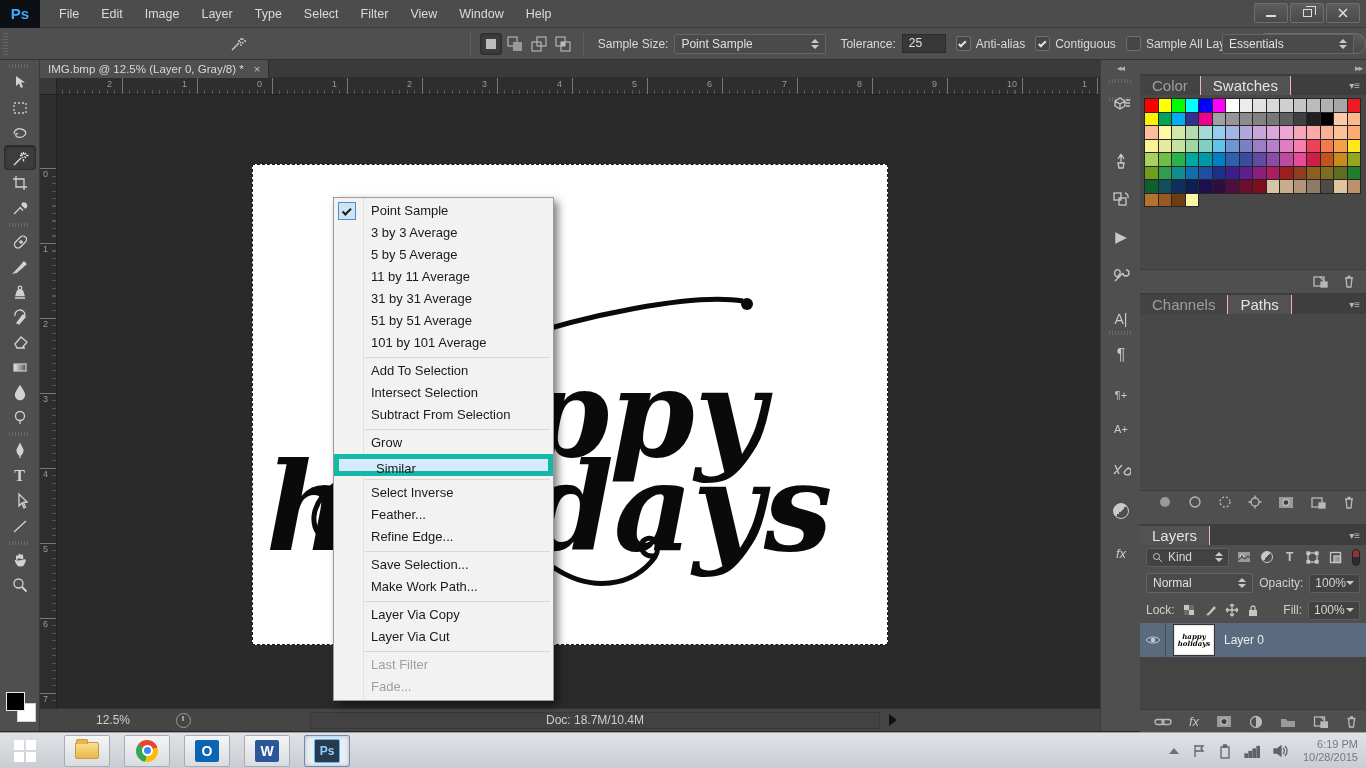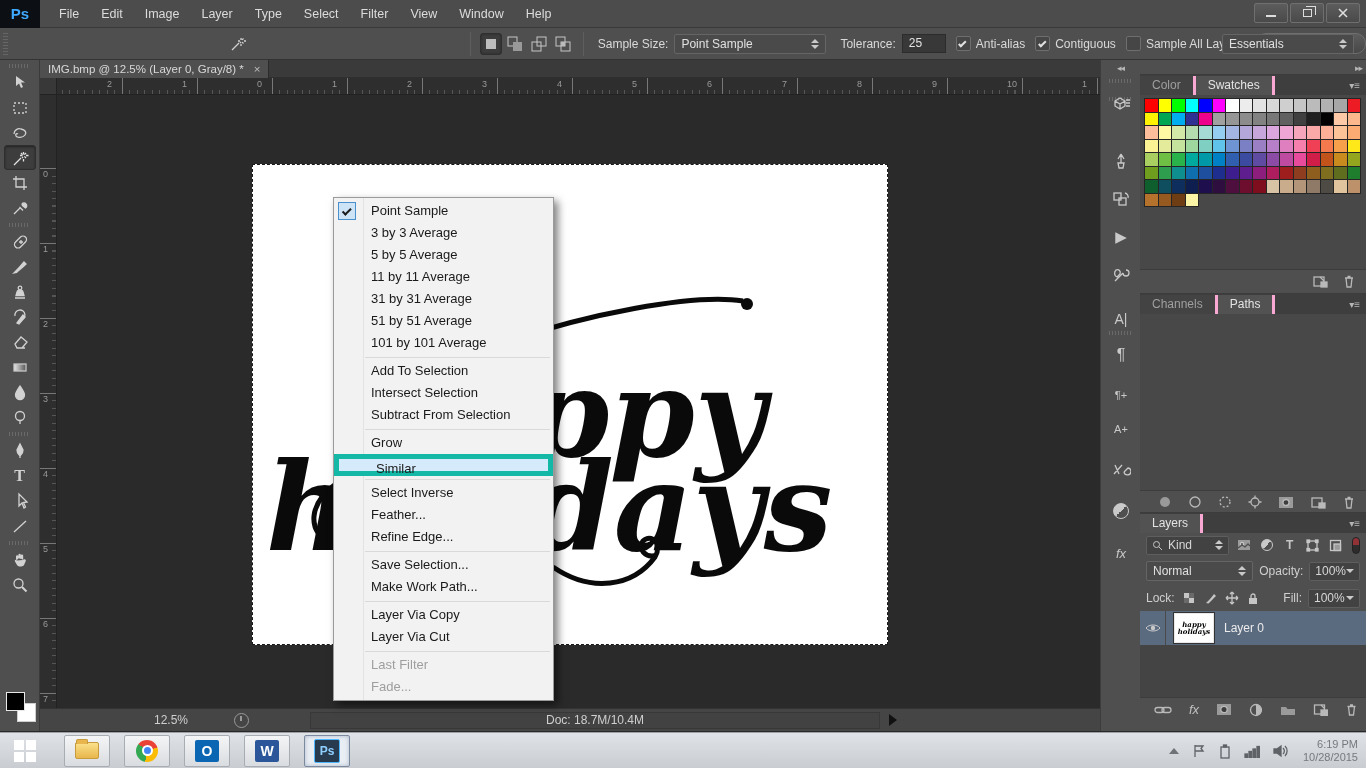--- a/index.html
+++ b/index.html
@@ -56,21 +56,21 @@
   #vruler{position:absolute;left:0;top:35px;width:17px;height:613px;background:#2e2e2e;border-right:1px solid #222;
     background-image:repeating-linear-gradient(#777 0 1px,transparent 1px 75px),repeating-linear-gradient(#555 0 1px,transparent 1px 7.5px);
     background-size:100% 100%,5px 100%;background-position:0 73px,12px 73px;background-repeat:no-repeat,no-repeat;}
   .rlabv{position:absolute;left:3px;font-size:9px;color:#999;}
   #rcorner{position:absolute;left:0;top:18px;width:17px;height:17px;background:#383838;border-right:1px solid #222;border-bottom:1px solid #222;}
   #viewport{position:absolute;left:17px;top:35px;width:1043px;height:613px;background:#2a2a2a;overflow:hidden;}
   #document{position:absolute;left:195px;top:69px;width:636px;height:481px;background:#fff;border:1px dashed #1a1a1a;}
   #canvas-svg{position:absolute;left:0;top:0;}
   .script-text{font-family:"DejaVu Serif",serif;font-style:italic;font-weight:bold;fill:#0a0a0a;}
   #statusbar{position:absolute;left:0;top:648px;width:100%;height:23px;background:#454545;border-top:1px solid #333;display:flex;align-items:center;color:#cfcfcf;}
-  #zoom-level{margin-left:114px;}
+  #zoom-level{margin-left:56px;}
   #docinfo-box{position:absolute;left:270px;width:570px;height:17px;border:1px solid #383838;background:#424242;display:flex;align-items:center;justify-content:center;}
   #doc-arrow{position:absolute;right:-18px;top:1px;width:0;height:0;border-top:6px solid transparent;border-bottom:6px solid transparent;border-left:8px solid #111;}
   #status-clock{margin-left:46px;width:15px;height:15px;border:1.5px solid #9a9a9a;border-radius:50%;position:relative;}
   #status-clock:before{content:"";position:absolute;left:5px;top:2px;width:1.5px;height:5px;background:#9a9a9a;}
 
   
   #contextmenu{position:absolute;left:333px;top:197px;width:221px;background:#f2f2f2;border:1px solid #9b9b9b;box-shadow:4px 4px 8px rgba(0,0,0,.5);padding:2px 0;z-index:50;}
   #contextmenu:before{content:"";position:absolute;left:29px;top:0;bottom:0;width:1px;background:#e2e2e2;}
   .cm-item{position:relative;height:22px;line-height:22px;padding-left:37px;font-size:13px;color:#1a1a1a;}
   .cm-item.highlighted{background:#d5eafb;border:5px solid #14b8a6;line-height:20px;}
@@ -84,21 +84,21 @@
   #strip-collapse{color:#b5b5b5;font-size:9px;text-align:center;padding-top:3px;letter-spacing:-1px;}
   .strip-icon{position:absolute;left:6px;width:28px;height:26px;display:flex;align-items:center;justify-content:center;color:#c9c9c9;font-size:15px;}
   .strip-icon svg{stroke:#c9c9c9;fill:none;stroke-width:1.3;}
   .halfcircle{width:16px;height:16px;border-radius:50%;border:1.5px solid #c9c9c9;background:linear-gradient(135deg,#c9c9c9 50%,transparent 50%);}
 
   
   #panels{position:absolute;left:1140px;top:60px;width:226px;height:671px;background:#4f4f4f;}
   #panels-collapse{position:absolute;right:4px;top:3px;color:#b5b5b5;font-size:9px;letter-spacing:-1px;}
   .pgroup{position:absolute;left:0;width:226px;background:#4f4f4f;border-top:1px solid #3c3c3c;}
   .ptabs{height:20px;background:#3e3e3e;display:flex;align-items:flex-end;}
-  .ptab{height:19px;line-height:19px;padding:0 12px;font-size:12px;color:#9f9f9f;background:#434343;border-right:3px solid #f9a8d4;}
+  .ptab{height:19px;line-height:19px;padding:0 12px;font-size:15px;color:#9f9f9f;background:#434343;border-right:1px solid #f9a8d4;}
   .ptab.active{background:#525252;color:#e3e3e3;}
   .pmenu-icon{margin-left:auto;margin-right:6px;color:#b5b5b5;font-size:10px;align-self:center;}
   .pcontent{background:#484848;}
   .pfooter{height:22px;background:#4f4f4f;border-top:1px solid #3c3c3c;display:flex;align-items:center;justify-content:flex-end;gap:14px;padding-right:10px;}
   .pfooter svg,.lfooter svg{stroke:#b9b9b9;fill:none;stroke-width:1.3;}
   #swatch-grid{display:grid;grid-template-columns:repeat(16,12.5px);gap:1px;padding:4px 0 0 5px;}
   .sw{width:12.5px;height:12.5px;box-shadow:0 0 0 1px #252525;}
 
   
   .lrow{display:flex;align-items:center;padding:0 6px;gap:6px;}
@@ -684,21 +684,21 @@
         <svg width="16" height="14">
             <rect x="2" y="3" width="10" height="9"></rect>
             <rect x="9" y="8" width="6" height="5" fill="#b9b9b9"></rect>
           </svg>
         <svg width="14" height="14">
             <path d="M3 4 h8 M4 4 L5 13 h4 L10 4 M5.5 2.5 h3"></path>
           </svg>
       </div>
     </div>
 
-    <div class="pgroup" style="top:452px;height:160px">
+    <div class="pgroup" style="top:464px;height:160px">
       <div class="ptabs">
         <div class="ptab active">Layers</div>
         <div class="pmenu-icon">▾≡</div>
       </div>
       <div class="lrow" style="height:24px;background:#4f4f4f">
         <div id="kind-box">
           <svg width="11" height="11">
               <circle cx="4.5" cy="4.5" r="3" stroke="#c6c6c6" fill="none"></circle>
               <path d="M7 7 L10 10" stroke="#c6c6c6"></path>
             </svg>

